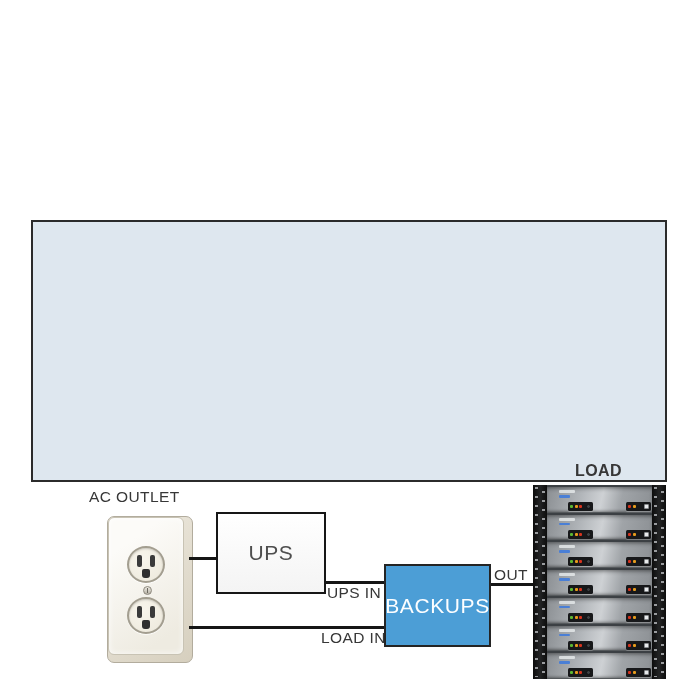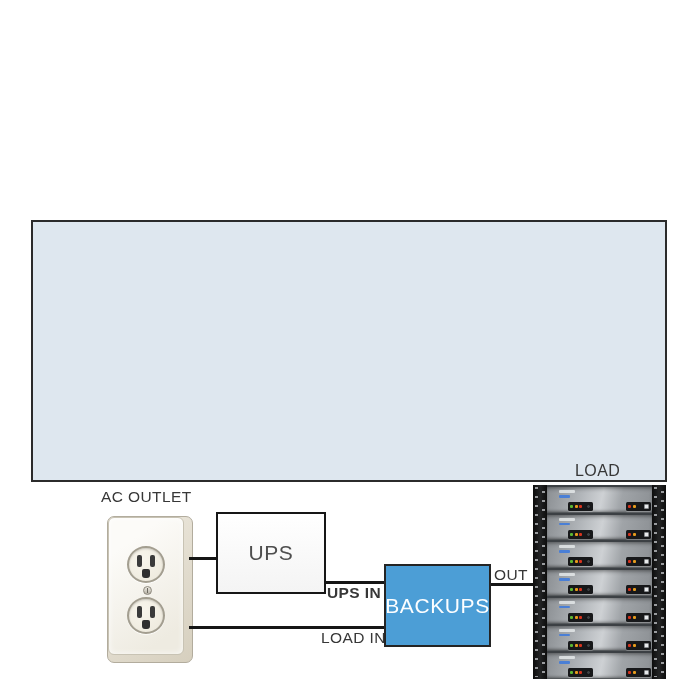--- a/index.html
+++ b/index.html
@@ -5,23 +5,23 @@
   * { margin:0; padding:0; box-sizing:border-box; }
   html,body { width:700px; height:700px; background:#ffffff; font-family:"Liberation Sans", sans-serif; }
   .canvas { position:relative; width:700px; height:700px; background:#fff; overflow:hidden; }
 
   
   .panel { position:absolute; left:31px; top:220px; width:636px; height:262px;
            background:#dee7ef; border:2px solid #2b2b2b; }
 
   
   .lbl { position:absolute; color:#373737; font-size:15.5px; letter-spacing:.4px; white-space:nowrap; }
-  .lbl-ac   { left:68px;  top:266px; }
-  .lbl-load { left:542px; top:240px; font-size:16px; }
-  .lbl-upsin  { left:294px; top:362px;font-weight:bold; }
+  .lbl-ac   { left:56px;  top:266px; }
+  .lbl-load { left:542px; top:240px; font-size:16px;font-weight:bold; }
+  .lbl-upsin  { left:294px; top:362px; }
   .lbl-linein { left:288px; top:407px; }
   .lbl-out    { left:461px; top:344px; }
 
   
   .wire { position:absolute; height:3px; background:#151515; }
   .wire-1 { left:156px; top:335px; width:30px; }
   .wire-2 { left:291px; top:359px; width:62px; }
   .wire-3 { left:156px; top:404px; width:197px; }
   .wire-4 { left:456px; top:361px; width:46px; }
 

